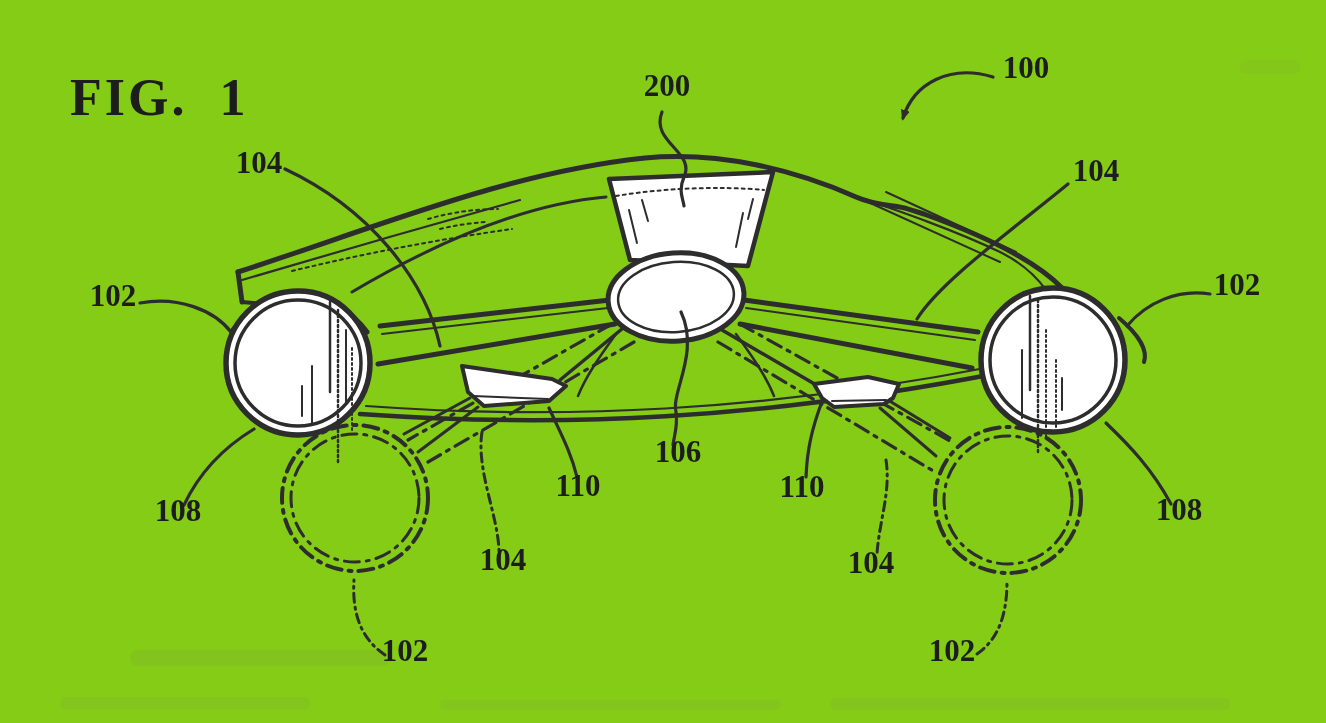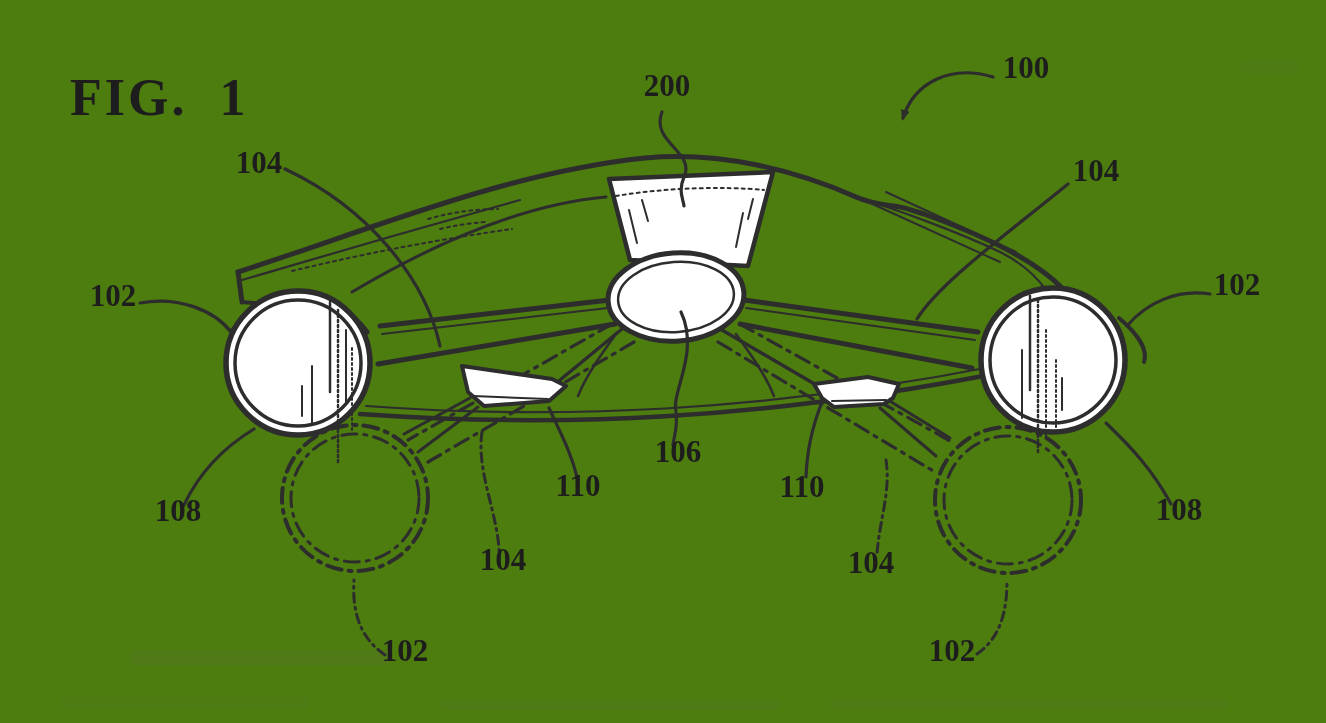--- a/index.html
+++ b/index.html
@@ -1,16 +1,16 @@
 <!DOCTYPE html>
 <html><head>
 <meta charset="utf-8">
 <style>
   html,body{margin:0;padding:0;background:#ffffff;}
-  .page{position:relative;width:1326px;height:723px;background:#4d7c0f;overflow:hidden;
+  .page{position:relative;width:1326px;height:723px;background:#84cc16;overflow:hidden;
         font-family:"Liberation Serif", serif;}
   svg{position:absolute;left:0;top:0;}
   .ln{fill:none;stroke:#2d2d2d;stroke-linecap:round;stroke-linejoin:round;}
   .white{fill:#ffffff;}
   .s55{stroke-width:5.5;} .s5{stroke-width:5;} .s45{stroke-width:4.5;} .s4{stroke-width:4;}
   .s35{stroke-width:3.5;} .s32{stroke-width:3.2;} .s3{stroke-width:3;}
   .s25{stroke-width:2.5;} .s22{stroke-width:2.2;} .s2{stroke-width:2;}
   .dashdot{stroke-dasharray:15 7 3 7;}
   .dashdot-sm{stroke-dasharray:9 5 2 5;}
   .dotted{stroke-dasharray:3 4;}

